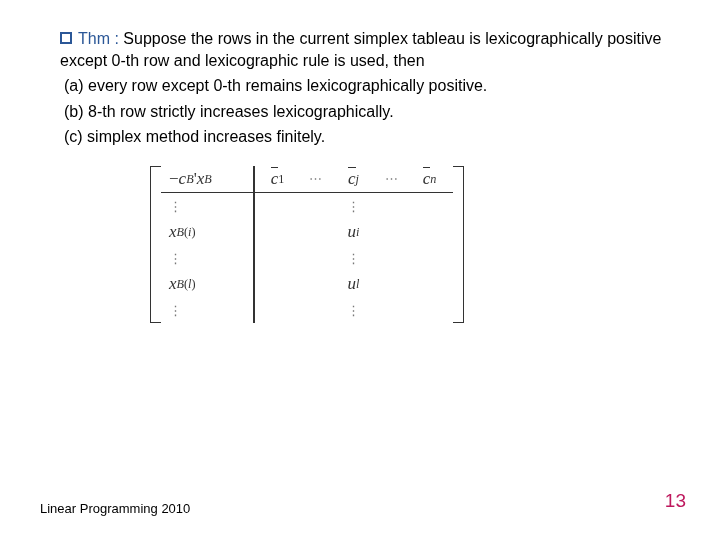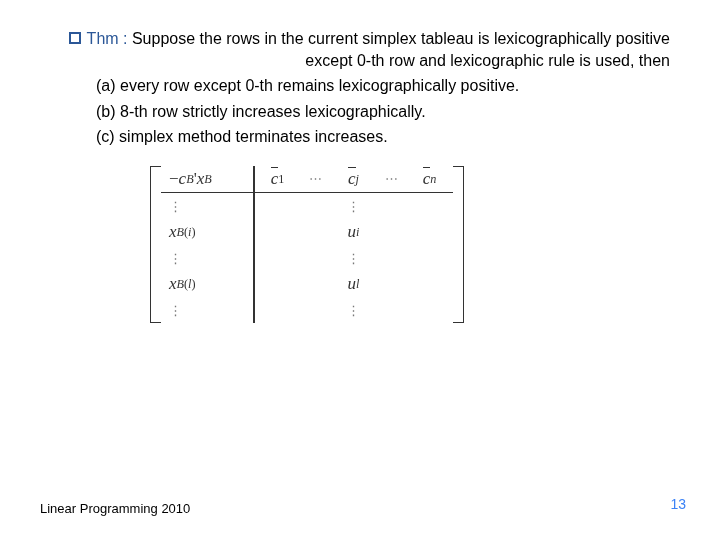--- a/index.html
+++ b/index.html
@@ -16,36 +16,35 @@
   .content {
     position: absolute;
     top: 28px;
     left: 60px;
     right: 50px;
     font-size: 16px;
     line-height: 1.35;
   }
   .bullet-line {
     display: block;
-    text-align: right;
   }
   .bullet {
     display: inline-block;
     width: 12px;
     height: 12px;
     border: 2px solid #2b5797;
     box-sizing: border-box;
     margin-right: 6px;
     vertical-align: 0px;
   }
   .thm {
     color: #2b5797;
   }
   .indent {
-    margin-left: 36px;
+    margin-left: 4px;
     display: block;
     margin-top: 4px;
   }
   .tableau-wrap {
     margin-top: 18px;
     margin-left: 90px;
   }
   .tableau {
     display: flex;
     align-items: stretch;
@@ -129,34 +128,34 @@
     position: absolute;
     left: 40px;
     bottom: 24px;
     font-size: 13px;
     color: #000;
   }
   .footer-right {
     position: absolute;
     right: 34px;
     bottom: 28px;
-    font-size: 14px;
-    color: #3b82f6;
+    font-size: 19px;
+    color: #be185d;
   }
 </style>
 </head>
 <body>
 
 <div class="content">
   <span class="bullet-line">
     <span class="bullet"></span><span class="thm">Thm :</span><span>  Suppose the rows in the current simplex tableau is lexicographically positive except 0-th row and lexicographic rule is used, then</span>
   </span>
   <span class="indent">(a) every row except 0-th remains lexicographically positive.</span>
   <span class="indent">(b) 8-th row strictly increases lexicographically.</span>
-  <span class="indent">(c) simplex method terminates increases.</span>
+  <span class="indent">(c) simplex method increases finitely.</span>
 
   <div class="tableau-wrap">
     <div class="tableau">
       <div class="bracket left"></div>
       <div class="cols">
 
         <div class="col col-left">
           <div class="cell">−<span class="it">c</span><span class="sub it">B</span>'<span class="it">x</span><span class="sub it">B</span></div>
           <div class="hline"></div>
           <div class="cell glyph">⋮</div>

